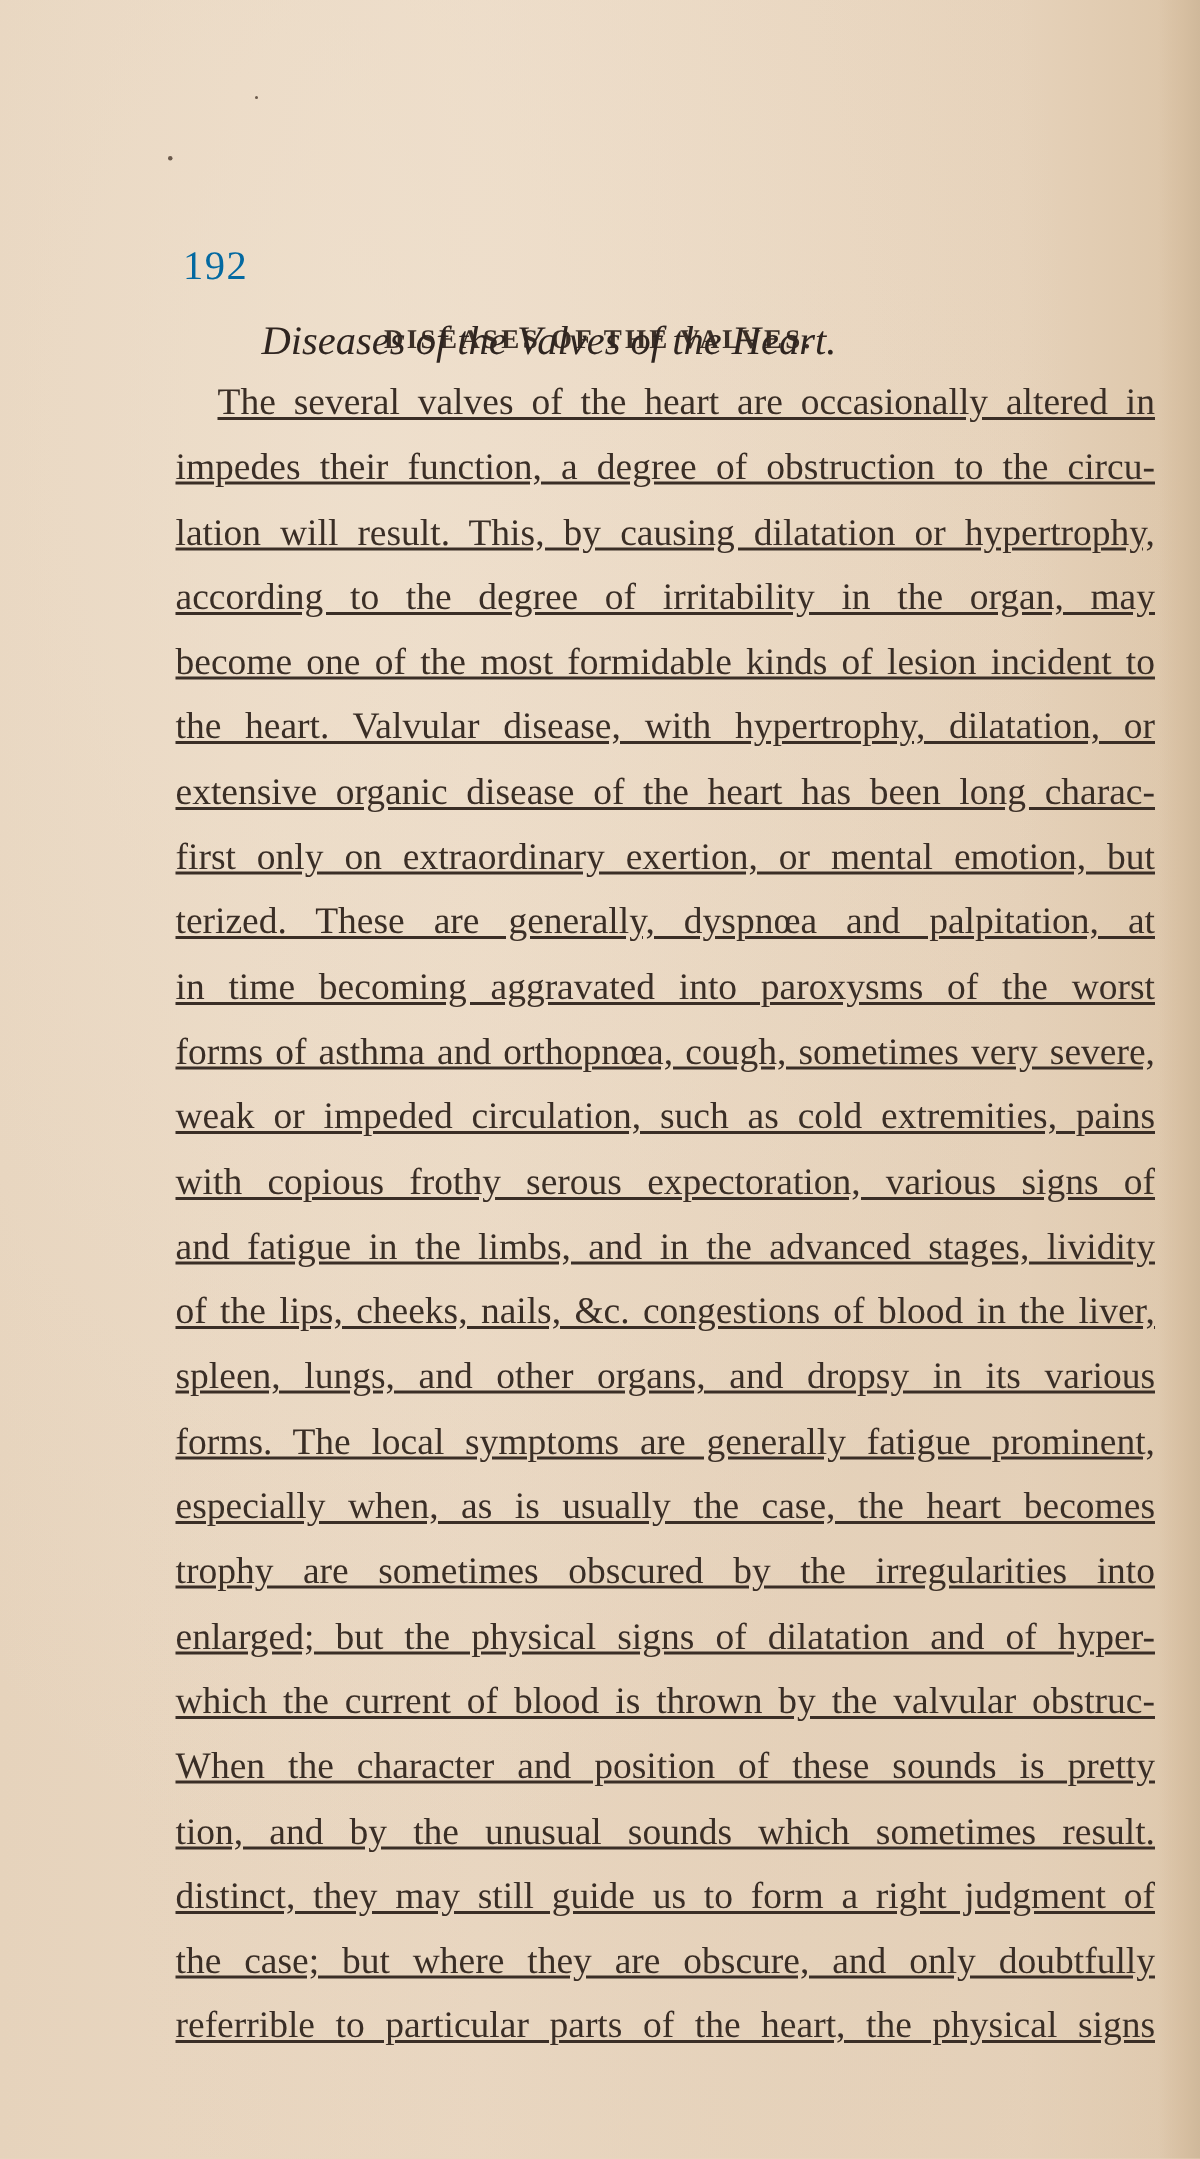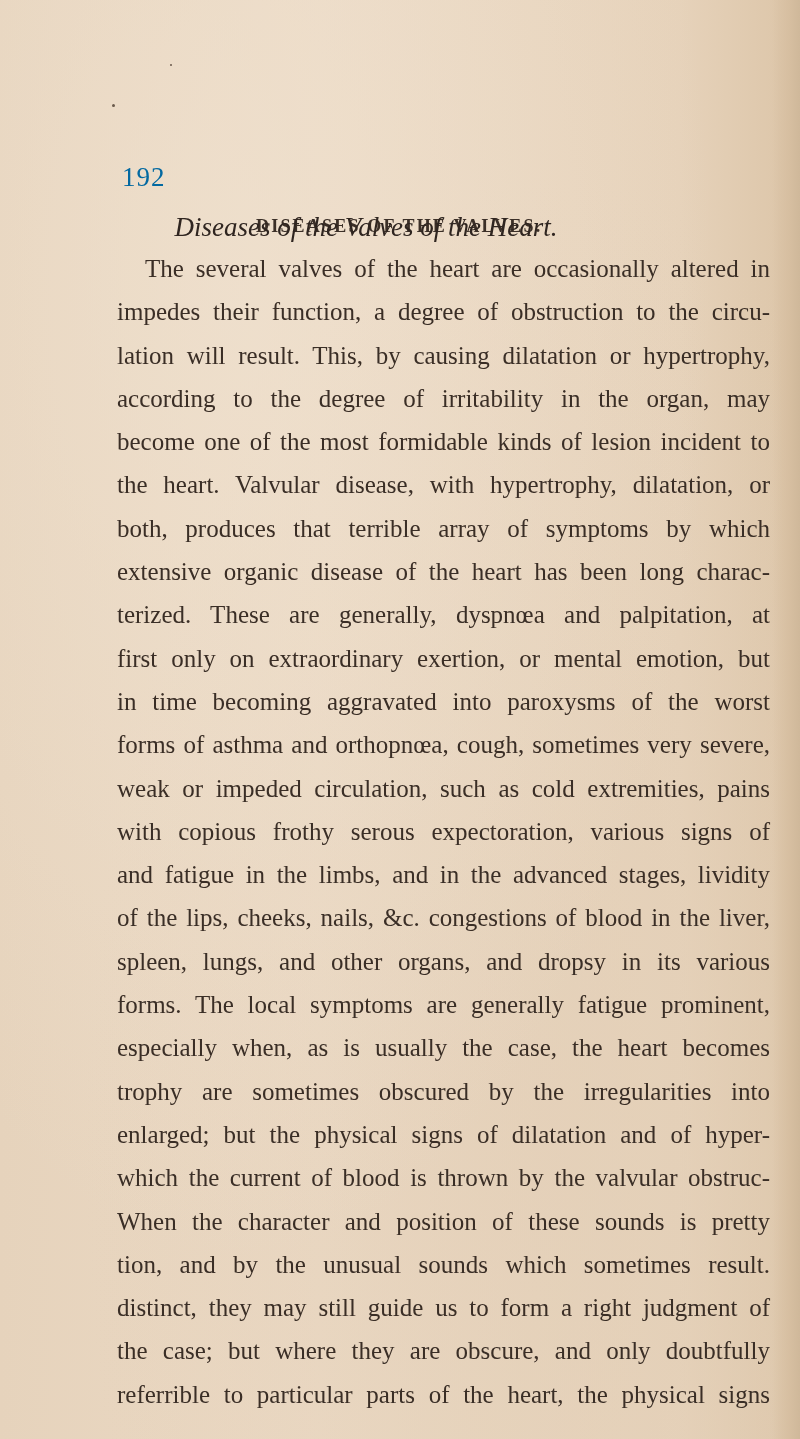--- a/index.html
+++ b/index.html
@@ -67,20 +67,21 @@
       font-size: 25px;
       line-height: 43.3px;
       color: #3a2e26;
     }
     .line {
       display: block;
       height: 43.3px;
       white-space: nowrap;
       text-align: justify;
       text-align-last: justify;
+      text-decoration: underline;
     }
     .line.first { padding-left: 28px; }
     .speck {
       position: absolute;
       width: 3px; height: 3px; border-radius: 50%;
       background: #6a5a4c;
     }
   </style>
 </head>
 <body>
@@ -97,24 +98,23 @@
 
 <div class="section-heading">Diseases of the Valves of the Heart.</div>
 
 <div class="body-text">
   <span class="line first">The several valves of the heart are occasionally altered in</span>
   <span class="line">impedes their function, a degree of obstruction to the circu-</span>
   <span class="line">lation will result. This, by causing dilatation or hypertrophy,</span>
   <span class="line">according to the degree of irritability in the organ, may</span>
   <span class="line">become one of the most formidable kinds of lesion incident to</span>
   <span class="line">the heart. Valvular disease, with hypertrophy, dilatation, or</span>
-  <span class="line">both, produces that terrible array of symptoms by which</span>
   <span class="line">extensive organic disease of the heart has been long charac-</span>
+  <span class="line">first only on extraordinary exertion, or mental emotion, but</span>
   <span class="line">terized. These are generally, dyspnœa and palpitation, at</span>
-  <span class="line">first only on extraordinary exertion, or mental emotion, but</span>
   <span class="line">in time becoming aggravated into paroxysms of the worst</span>
   <span class="line">forms of asthma and orthopnœa, cough, sometimes very severe,</span>
   <span class="line">weak or impeded circulation, such as cold extremities, pains</span>
   <span class="line">with copious frothy serous expectoration, various signs of</span>
   <span class="line">and fatigue in the limbs, and in the advanced stages, lividity</span>
   <span class="line">of the lips, cheeks, nails, &amp;c. congestions of blood in the liver,</span>
   <span class="line">spleen, lungs, and other organs, and dropsy in its various</span>
   <span class="line">forms. The local symptoms are generally fatigue prominent,</span>
   <span class="line">especially when, as is usually the case, the heart becomes</span>
   <span class="line">trophy are sometimes obscured by the irregularities into</span>

